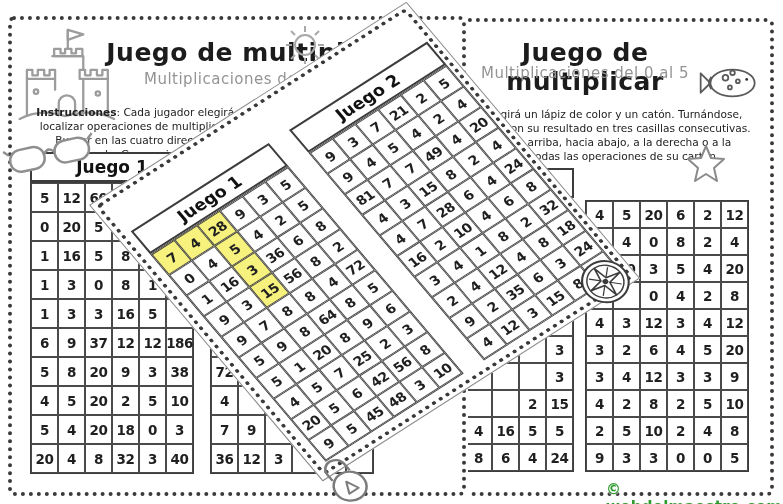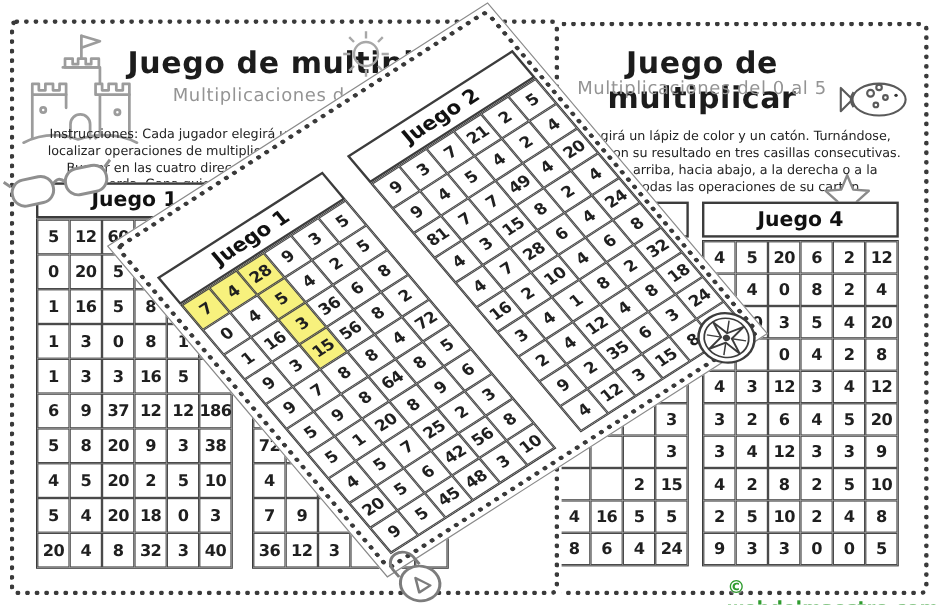--- a/index.html
+++ b/index.html
@@ -6,21 +6,21 @@
   #stage{position:relative;width:783px;height:504px;overflow:hidden;background:#fff;
          font-family:"DejaVu Sans","Liberation Sans",sans-serif;color:#1f1f1f;}
   .page{position:absolute;background:#fff;}
   .chain{position:absolute;inset:2px;border:4px dotted #3a3a3a;border-radius:6px;pointer-events:none;}
   
   #page-left{left:6px;top:14px;width:462px;height:484px;z-index:2;}
   #page-right{left:390px;top:16px;width:386px;height:482px;z-index:1;}
   .title{position:absolute;text-align:center;font-size:25px;font-weight:600;color:#1c1c1c;letter-spacing:.5px;}
   .subtitle{position:absolute;text-align:center;font-size:15px;color:#949494;letter-spacing:.5px;}
   .instr{position:absolute;font-size:10.6px;line-height:1.32;text-align:center;color:#222;}
-  .instr b{font-weight:400;}
+  .instr b{font-weight:700;}
   .grid-header{position:absolute;width:160px;height:26px;border:2px solid #3c3c3c;background:#fff;
                display:flex;align-items:center;justify-content:center;font-size:17px;font-weight:700;color:#111;}
   .grid{position:absolute;display:grid;border:1.5px solid #3c3c3c;background:#fff;}
   .grid .cell{border:1px solid #4a4a4a;display:flex;align-items:center;justify-content:center;
               font-size:13.5px;font-weight:700;color:#1f1f1f;letter-spacing:-0.5px;background:#fff;}
   .grid .cell.hl{background:#f7f17d;}
   .g-left{grid-template-columns:repeat(6,27px);grid-auto-rows:29px;}
   .g-right{grid-template-columns:repeat(6,27px);grid-auto-rows:27px;}
   .g-ovl{grid-template-columns:repeat(6,27px);grid-auto-rows:27px;}
   
@@ -124,21 +124,20 @@
         <div class="cell">5</div>
         <div class="cell">5</div>
         <div class="cell">2</div>
         <div class="cell">4</div>
         <div class="cell">8</div>
         <div class="cell">6</div>
         <div class="cell">4</div>
         <div class="cell">24</div>
       </div>
 
-    <div class="grid-header" style="left:195px;top:152px;">Juego 4</div>
     <div class="grid g-right" style="left:195px;top:184px;">
         <div class="cell">4</div>
         <div class="cell">5</div>
         <div class="cell">20</div>
         <div class="cell">6</div>
         <div class="cell">2</div>
         <div class="cell">12</div>
         <div class="cell">0</div>
         <div class="cell">4</div>
         <div class="cell">0</div>

